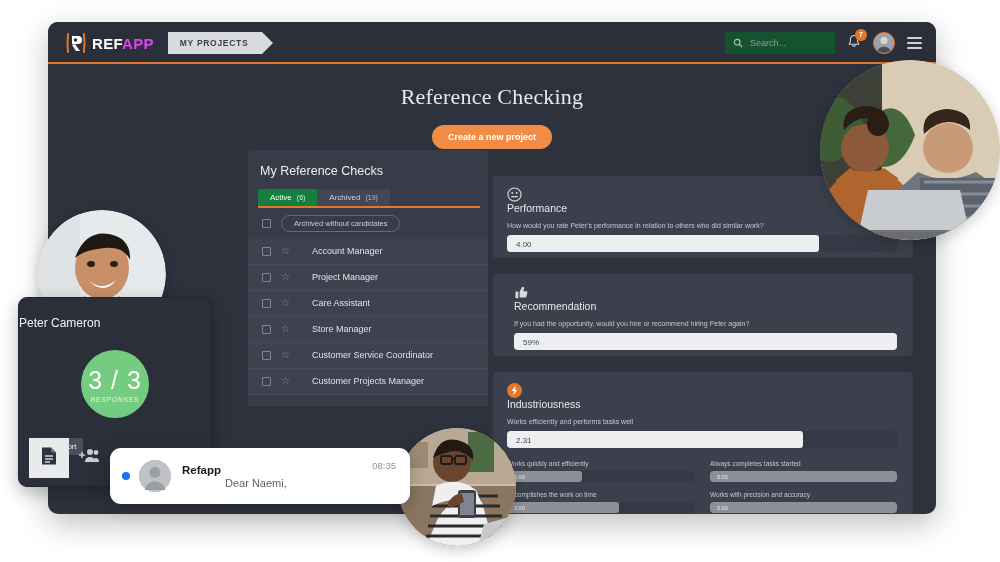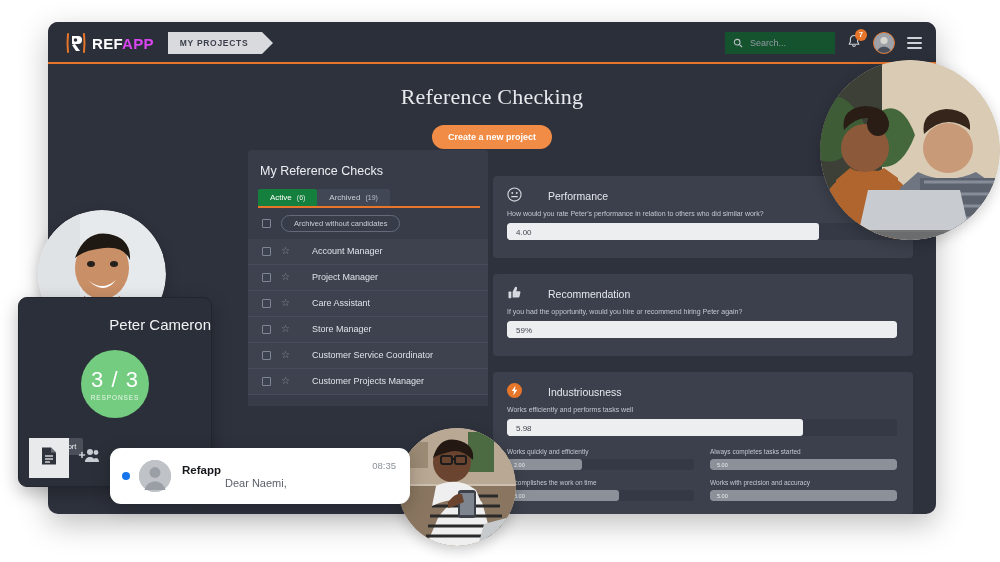--- a/index.html
+++ b/index.html
@@ -127,21 +127,21 @@
     border-bottom: 1px solid #464c59;
     padding-left: 14px; gap: 10px; cursor: pointer;
   }
   .star { color: #8b919e; font-size: 10px; line-height: 1; }
   .check-label { font-size: 9px; color: #dfe2e8; margin-left: 12px; }
 
   
   .card {
     position: absolute; background: #3b404c; border-radius: 4px;
   }
-  .card-head { display: flex; align-items: flex-end; gap: 26px; padding: 11px 0 0 14px; }
+  .card-head { display: flex; align-items: flex-start; gap: 0; padding: 11px 0 0 14px; flex-direction: column; }
   .card-icon { width: 15px; height: 15px; flex: none; }
   .card-title { font-size: 10.5px; color: #e6e8ed; font-weight: 400; }
   .card-q { font-size: 7px; color: #c3c8d1; margin: 8px 0 6px 14px; }
   .meter {
     margin: 0 16px 0 14px; height: 17px; border-radius: 3px;
     background: #343945; position: relative; overflow: hidden;
   }
   .meter .fill {
     position: absolute; left: 0; top: 0; height: 100%;
     background: #eceef0; border-radius: 3px;
@@ -161,30 +161,30 @@
 
   
   .device {
     position: absolute; left: 18px; top: 297px;
     width: 194px; height: 190px;
     background: #2b2f39; border-radius: 9px;
     box-shadow: 0 6px 18px rgba(0,0,0,.28);
     border: 1px solid #22252e;
   }
   .device-name {
-    text-align: right; color: #f2f3f5; font-size: 15px;
+    text-align: left; color: #f2f3f5; font-size: 12px;
     margin-top: 18px;
   }
   .resp-circle {
     position: absolute; left: 50%; top: 52px; transform: translateX(-50%);
     width: 68px; height: 68px; border-radius: 50%;
     background: #74cc80; display: flex; flex-direction: column;
     align-items: center; justify-content: center;
   }
-  .resp-num { font-size: 22px; color: #ffffff; font-weight: 300; letter-spacing: 1px; }
+  .resp-num { font-size: 25px; color: #ffffff; font-weight: 300; letter-spacing: 1px; }
   .resp-sub { font-size: 6.5px; color: #e9f7ea; letter-spacing: .9px; margin-top: 1px; }
   .tooltip {
     position: absolute; left: 10px; top: 140px;
     background: #4a4f5a; color: #f0f1f4;
     font-size: 7.5px; padding: 4px 7px; border-radius: 2px;
   }
   .device-actions {
     position: absolute; left: 10px; bottom: 8px;
     display: flex; align-items: center; gap: 0;
   }
@@ -349,21 +349,21 @@
         </span>
         <span class="card-title">Performance</span>
       </div>
       <div class="card-q">How would you rate Peter's performance in relation to others who did similar work?</div>
       <div class="meter">
         <span class="fill" style="width:80%;"></span>
         <span class="val">4.00</span>
       </div>
     </div>
 
-    <div class="card" style="left:445px; top:252px; width:420px; height:82px;">
+    <div class="card" style="left:445px; top:252px; width:420px; height:82px;padding-left:7px;">
       <div class="card-head">
         <span class="card-icon">
           <svg width="15" height="15" viewBox="0 0 16 16">
             <path d="M6 7.2 L8.6 2.2 A1.4 1.4 0 0 1 10.7 3.8 L10 6.6 h3.1 a1.2 1.2 0 0 1 1.2 1.5 l-1 4.2 a1.4 1.4 0 0 1 -1.4 1.1 H6 z" fill="#d6d9df"></path>
             <rect x="1.6" y="7" width="3" height="7" rx="0.7" fill="#d6d9df"></rect>
           </svg>
         </span>
         <span class="card-title">Recommendation</span>
       </div>
       <div class="card-q">If you had the opportunity, would you hire or recommend hiring Peter again?</div>
@@ -379,21 +379,21 @@
           <svg width="15" height="15" viewBox="0 0 16 16">
             <circle cx="8" cy="8" r="8" fill="#e8762a"></circle>
             <path d="M9 2.8 L5 8.6 h2.4 L6.8 13.2 L11 7.2 H8.5 z" fill="#ffffff"></path>
           </svg>
         </span>
         <span class="card-title">Industriousness</span>
       </div>
       <div class="card-q">Works efficiently and performs tasks well</div>
       <div class="meter">
         <span class="fill" style="width:76%;"></span>
-        <span class="val">5.98</span>
+        <span class="val">2.31</span>
       </div>
 
       <div class="sub-grid">
         <div>
           <div class="sub-label">Works quickly and efficiently</div>
           <div class="meter small">
             <span class="fill" style="width:40%;"></span>
             <span class="val">2.00</span>
           </div>
         </div>

